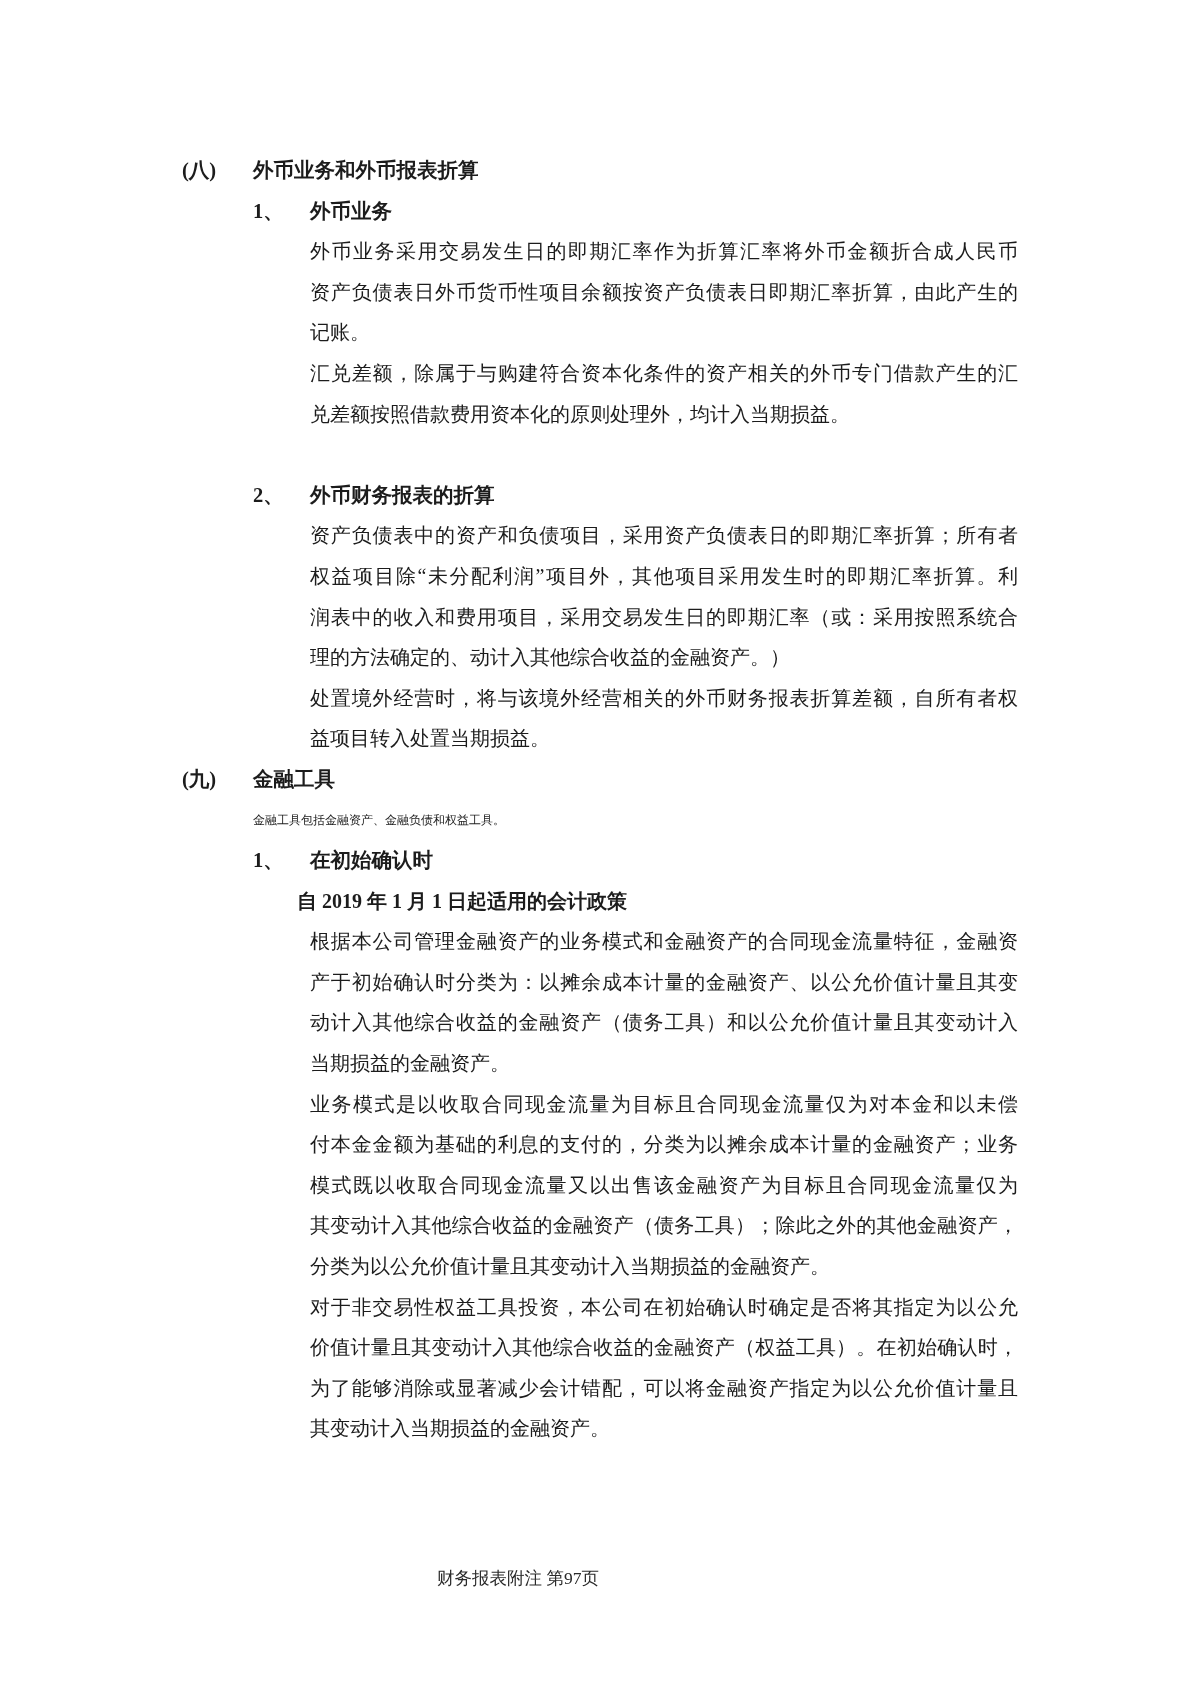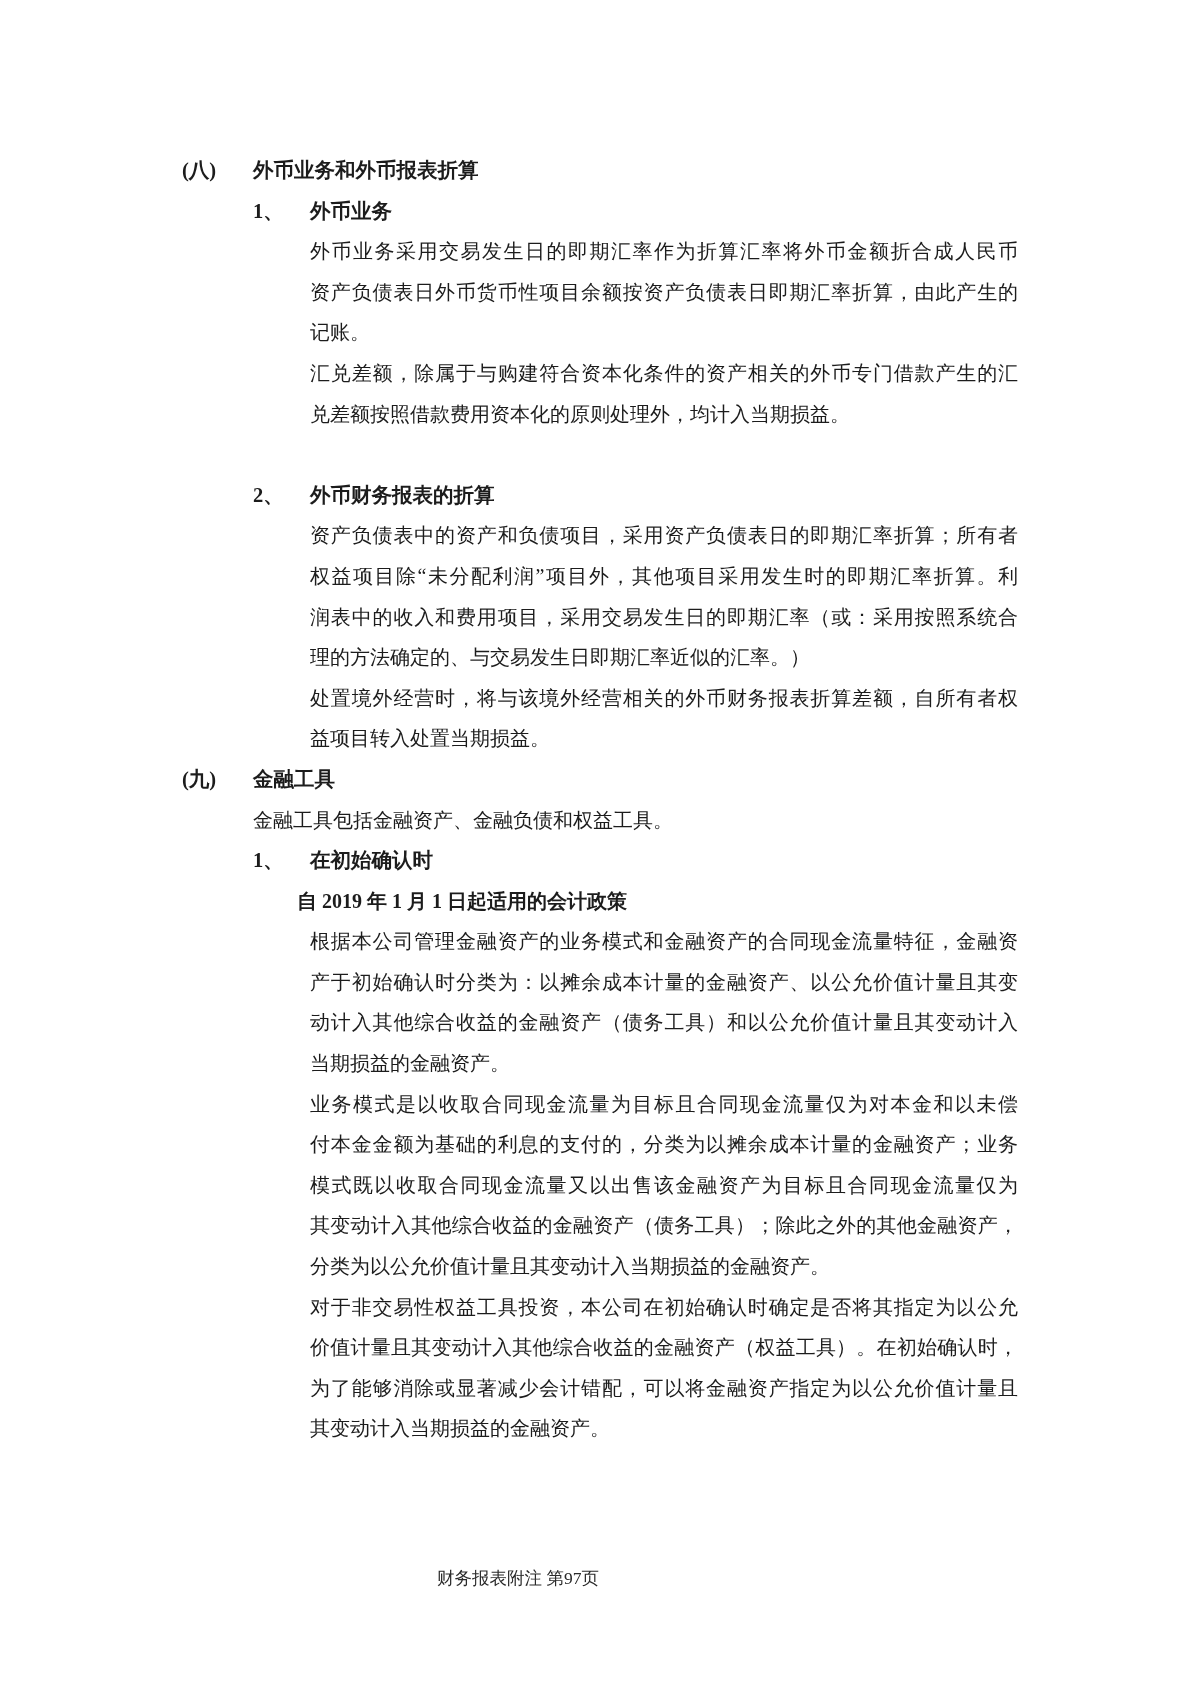--- a/index.html
+++ b/index.html
@@ -43,21 +43,21 @@
     text-align: justify;
     text-align-last: justify;
   }
   .policy-head {
     font-weight: bold;
     margin-left: 44px;
   }
   .intro-line {
     margin-left: 0;             
     line-height: 40.6px;
-    font-size: 20px;
+    font-size: 12px;
   }
   .spacer { height: 40.6px; }
   .footer {
     position: absolute;
     left: 0;
     top: 1563px;
     width: 1036px;
     text-align: center;
     font-size: 17.5px;
     color: #2a2a2a;
@@ -89,21 +89,21 @@
 
       <div class="spacer"></div>
 
       <div class="row h2row">
         <span class="num">2、</span>
         <span class="ttl">外币财务报表的折算</span>
       </div>
       <div class="body-line jl">资产负债表中的资产和负债项目，采用资产负债表日的即期汇率折算；所有者</div>
       <div class="body-line jl">权益项目除“未分配利润”项目外，其他项目采用发生时的即期汇率折算。利</div>
       <div class="body-line jl">润表中的收入和费用项目，采用交易发生日的即期汇率（或：采用按照系统合</div>
-      <div class="body-line">理的方法确定的、与交易发生日即期汇率近似的汇率。）</div>
+      <div class="body-line">理的方法确定的、动计入其他综合收益的金融资产。）</div>
       <div class="body-line jl">处置境外经营时，将与该境外经营相关的外币财务报表折算差额，自所有者权</div>
       <div class="body-line">益项目转入处置当期损益。</div>
     </div>
 
     <div class="row h1row">
       <span class="num">(九)</span>
       <span class="ttl">金融工具</span>
     </div>
 
     <div class="sub">

